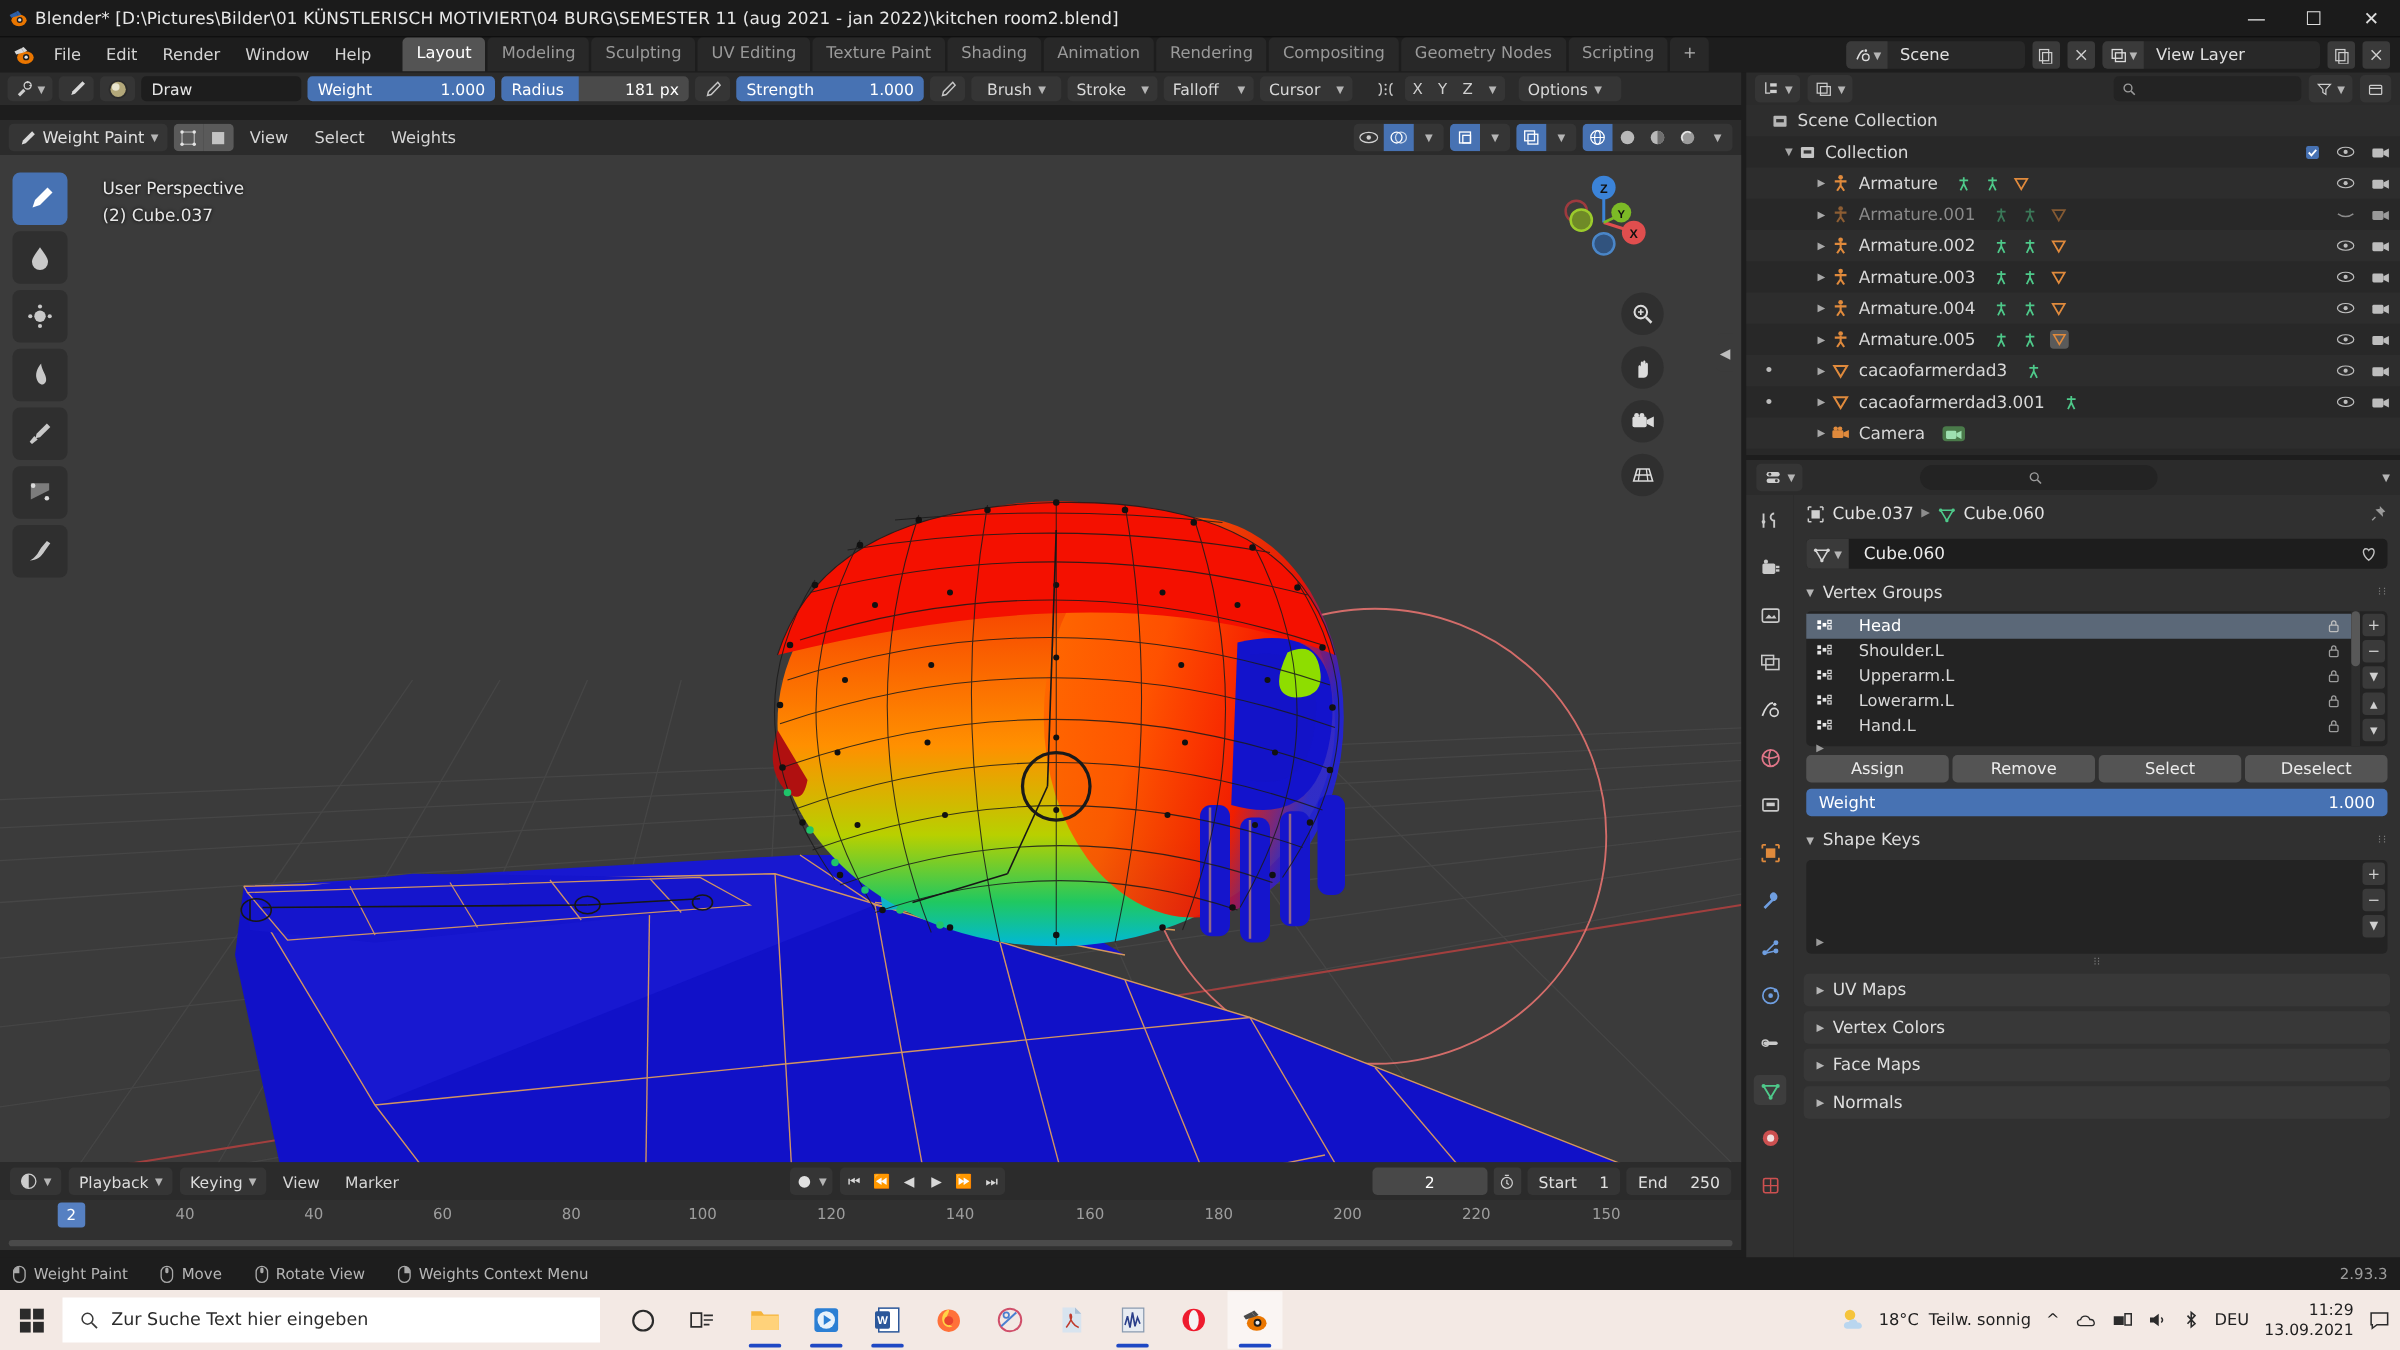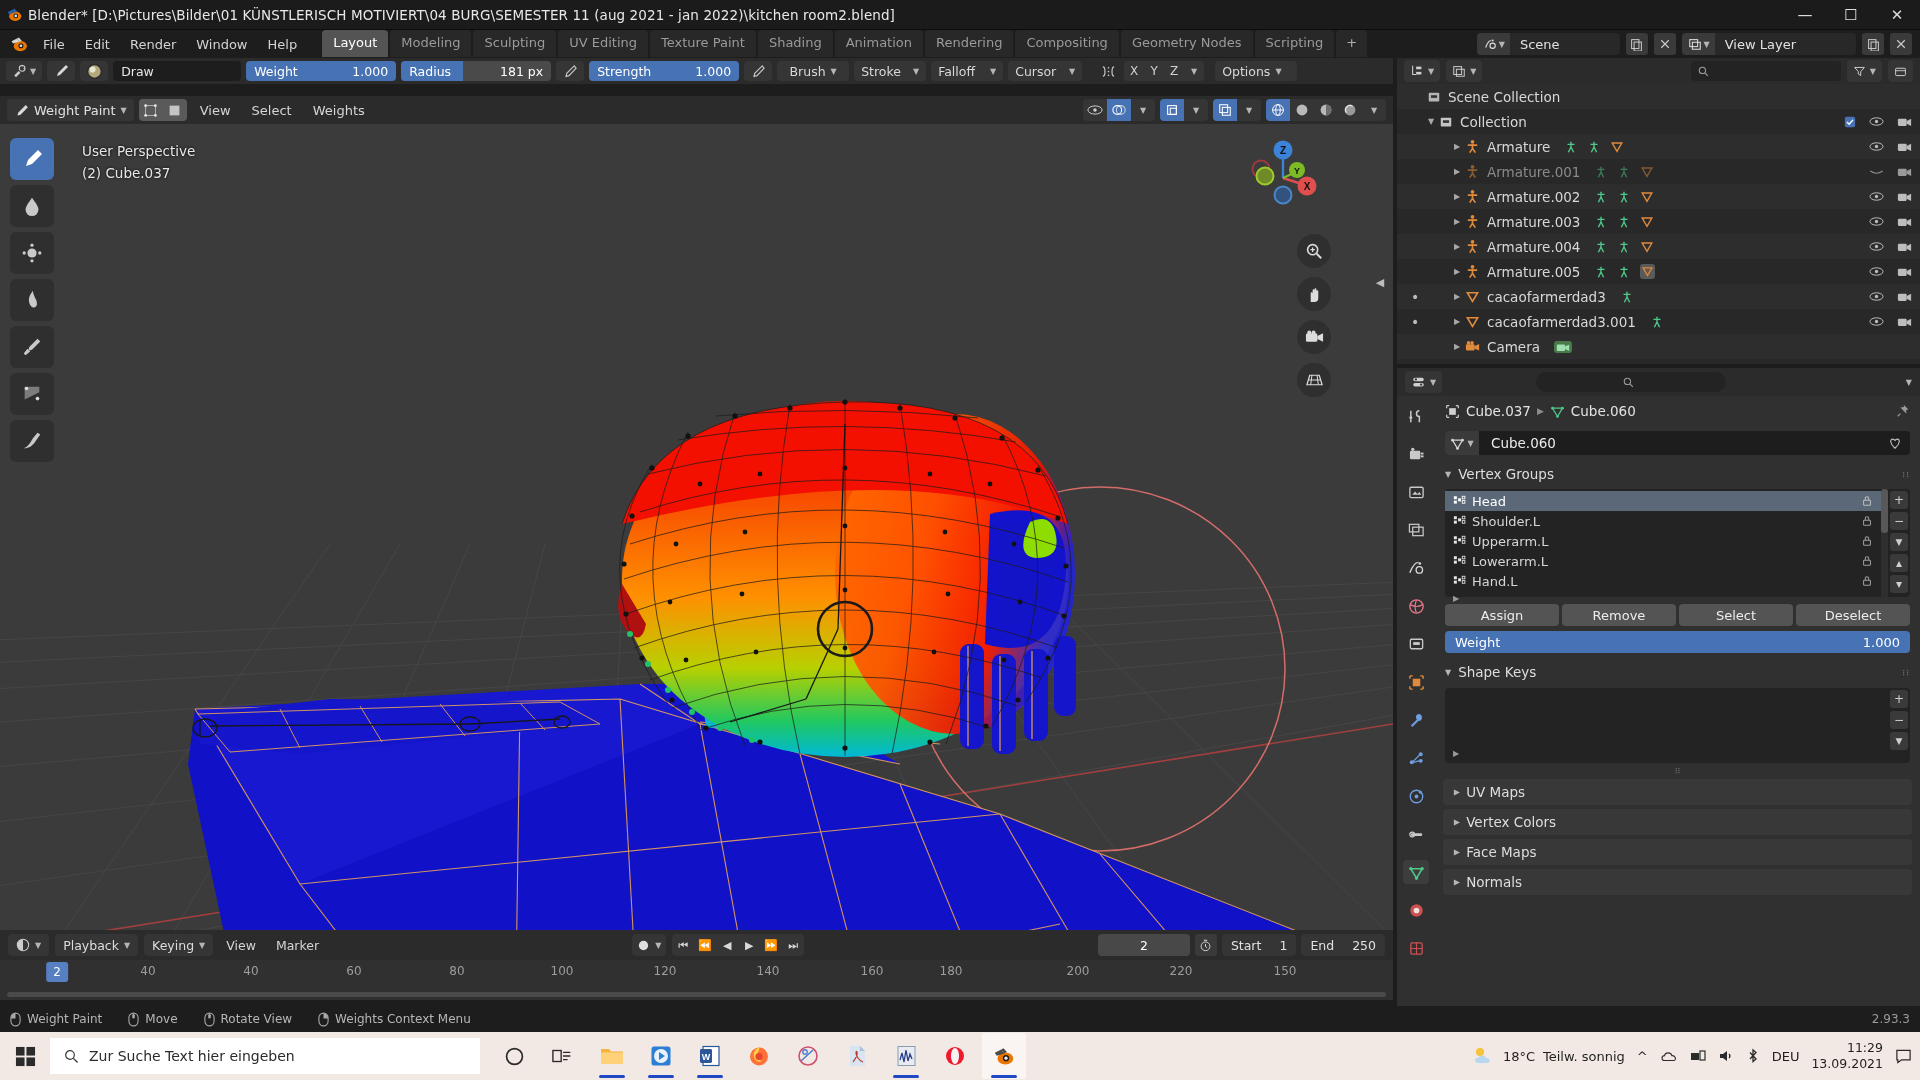--- a/index.html
+++ b/index.html
@@ -148,21 +148,21 @@
   .df-ic { width:34px;height:24px;background:#3a3a3a;border-radius:4px 0 0 4px;display:flex;
      align-items:center;justify-content:center;gap:2px; }
   .df-txt { padding-left:12px; font-size:13.5px; color:#ececec; }
   .df-end { margin-left:auto; padding-right:8px; }
   .panelhdr { height:26px; display:flex; align-items:center; gap:7px; padding:0 10px; margin-top:6px;
      font-size:13.5px; color:#dedede; }
   .panelhdr .dots { margin-left:auto; color:#7a7a7a; letter-spacing:1px; font-size:9px; }
   .vglist { margin:2px 10px 0; background:#232323; border-radius:4px; height:108px; position:relative;
      display:flex; }
   .vglist-inner { flex:1; padding-top:2px; }
-  .vgrow { height:20px; display:flex; align-items:center; gap:5px; padding:0 8px; font-size:13px;
+  .vgrow { height:20px; display:flex; align-items:center; gap:20px; padding:0 8px; font-size:13px;
      color:#d6d6d6; }
   .vgrow.sel { background:#5b6878; color:#fff; }
   .vgrow .lockic { margin-left:auto; color:#9d9d9d; }
   .vg-scroll { width:7px; background:#2e2e2e; }
   .vg-thumb { width:7px; height:44px; background:#585858; border-radius:4px; }
   .vg-side { width:22px; display:flex; flex-direction:column; align-items:center; gap:3px; padding-top:2px; }
   .vgs { width:18px;height:18px;background:#3a3a3a;border-radius:3px;display:flex;align-items:center;
      justify-content:center;color:#cfcfcf;font-size:12px; }
   .vg-expander { height:14px; display:flex; align-items:center; padding-left:8px; color:#9a9a9a; font-size:8px; }
   .btnrow { display:flex; gap:3px; margin:7px 10px 0; }
@@ -854,21 +854,21 @@
     <div class="ruler">
       <div class="playhead" style="left:57px">2</div>
       <div class="tick" style="left:148px">40</div>
       <div class="tick" style="left:251px">40</div>
       <div class="tick" style="left:354px">60</div>
       <div class="tick" style="left:457px">80</div>
       <div class="tick" style="left:562px">100</div>
       <div class="tick" style="left:665px">120</div>
       <div class="tick" style="left:768px">140</div>
       <div class="tick" style="left:872px">160</div>
-      <div class="tick" style="left:951px">180</div>
+      <div class="tick" style="left:975px">180</div>
       <div class="tick" style="left:1078px">200</div>
       <div class="tick" style="left:1181px">220</div>
       <div class="tick" style="left:1285px">150</div>
     </div>
     <div class="scrollbar"></div>
   </div>
 
   <div class="outliner-hdr">
     <div class="ol-btn">
       <svg width="14" height="14" viewBox="0 0 16 16">
@@ -901,21 +901,21 @@
     <div class="ol-btn">
       <svg width="13" height="13" viewBox="0 0 16 16">
           <rect x="2" y="4" width="12" height="9" rx="1" stroke="#cfcfcf" fill="none" stroke-width="1.2"></rect>
           <path d="M2 7 H14" stroke="#cfcfcf" stroke-width="1.1"></path>
         </svg>
     </div>
   </div>
 
   <div class="outliner">
 
-    <div class="olrow" style="padding-left:14px">
+    <div class="olrow" style="padding-left:4px">
       <span class="tri"></span>
       <span style="margin-right:7px">
         <svg width="14" height="14" viewBox="0 0 16 16">
             <rect x="2" y="3" width="12" height="10" rx="1" fill="#b6b6b6"></rect>
             <rect x="4.5" y="6" width="7" height="3" fill="#343434"></rect>
           </svg>
       </span>
       <span class="nm">Scene Collection</span>
     </div>
 

